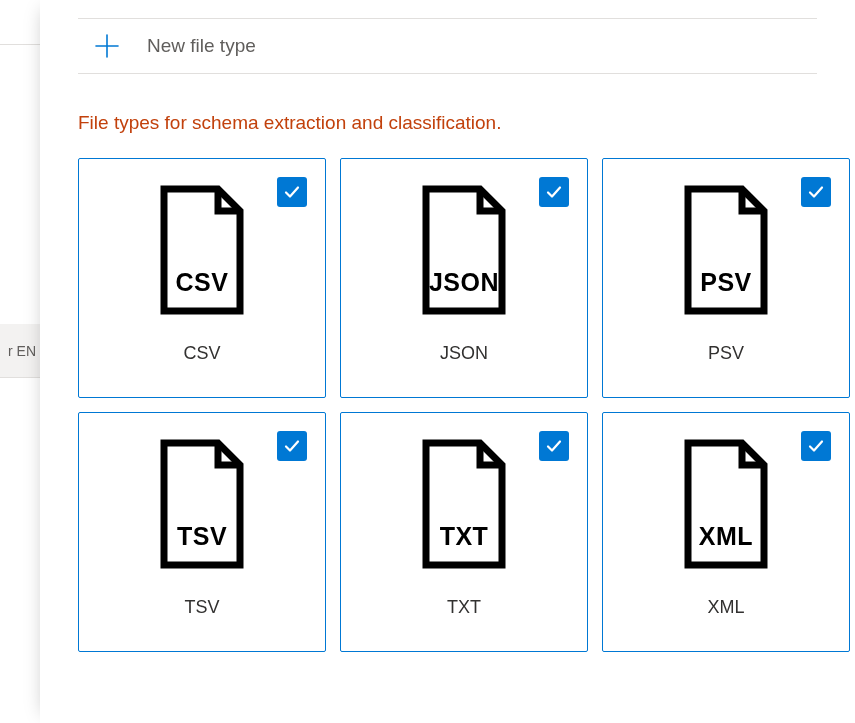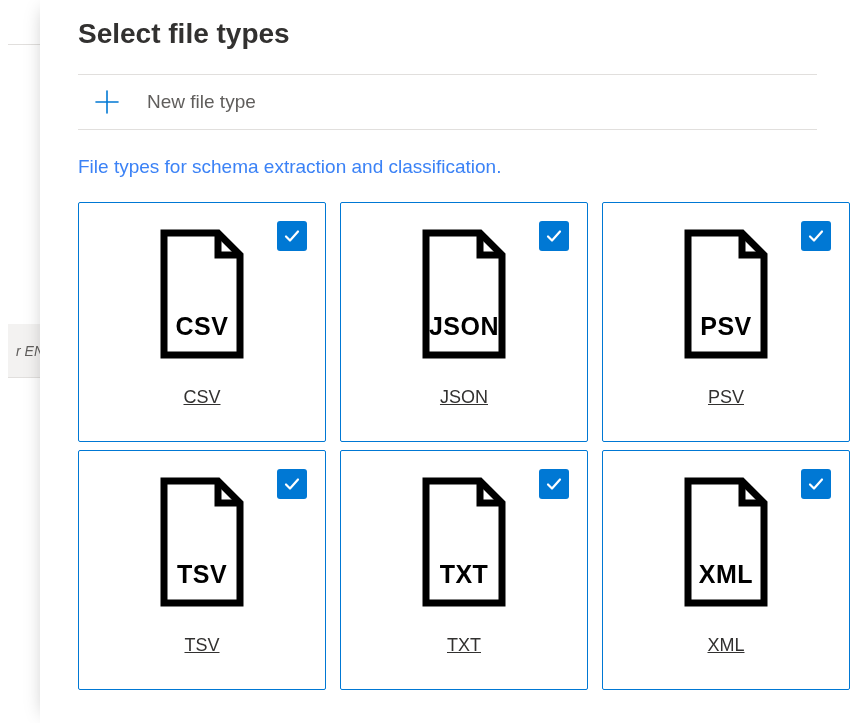--- a/index.html
+++ b/index.html
@@ -7,25 +7,24 @@
       font-family: "Segoe UI", -apple-system, BlinkMacSystemFont, sans-serif;
       background: #fff;
       color: #323130;
       width: 855px;
       height: 723px;
       position: relative;
       overflow: hidden;
     }
     .left-sliver {
       position: absolute;
-      left: 8px;
+      left: 0;
       top: 0;
       width: 40px;
       height: 100%;
-      font-style: italic;
     }
     .left-stripe-top {
       position: absolute;
       left: 0;
       top: 44px;
       width: 40px;
       height: 1px;
       background: #e1dfdd;
     }
     .left-band {
@@ -69,30 +68,29 @@
       padding-left: 16px;
       cursor: pointer;
     }
     .plus-icon svg { display: block; }
     .new-type-label {
       font-size: 19px;
       color: #605e5c;
     }
     .description {
       font-size: 19px;
-      color: #3b82f6;
-      margin-top: 26px;
+      color: #c2410c;
+      margin-top: 38px;
       margin-bottom: 24px;
     }
     .grid {
       display: grid;
       grid-template-columns: repeat(3, 248px);
       grid-auto-rows: 240px;
-      gap: 8px 14px;
-      text-decoration: underline;
+      gap: 14px 14px;
     }
     .card {
       position: relative;
       border: 1px solid #c8c6c4;
       border-radius: 2px;
       display: flex;
       flex-direction: column;
       align-items: center;
       cursor: pointer;
       background: #fff;
@@ -141,21 +139,20 @@
   </style>
 </head>
 <body>
 
 <div class="left-sliver">
   <div class="left-stripe-top"></div>
   <div class="left-band">r EN</div>
 </div>
 
 <div class="panel">
-  <h1 class="panel-title">Select file types</h1>
 
   <div class="new-type-row">
     <span class="plus-icon">
       <svg width="26" height="26" viewBox="0 0 26 26">
         <line x1="13" y1="2" x2="13" y2="24" stroke="#0078d4" stroke-width="1.6" stroke-linecap="round"></line>
         <line x1="2" y1="13" x2="24" y2="13" stroke="#0078d4" stroke-width="1.6" stroke-linecap="round"></line>
       </svg>
     </span>
     <span class="new-type-label">New file type</span>
   </div>

